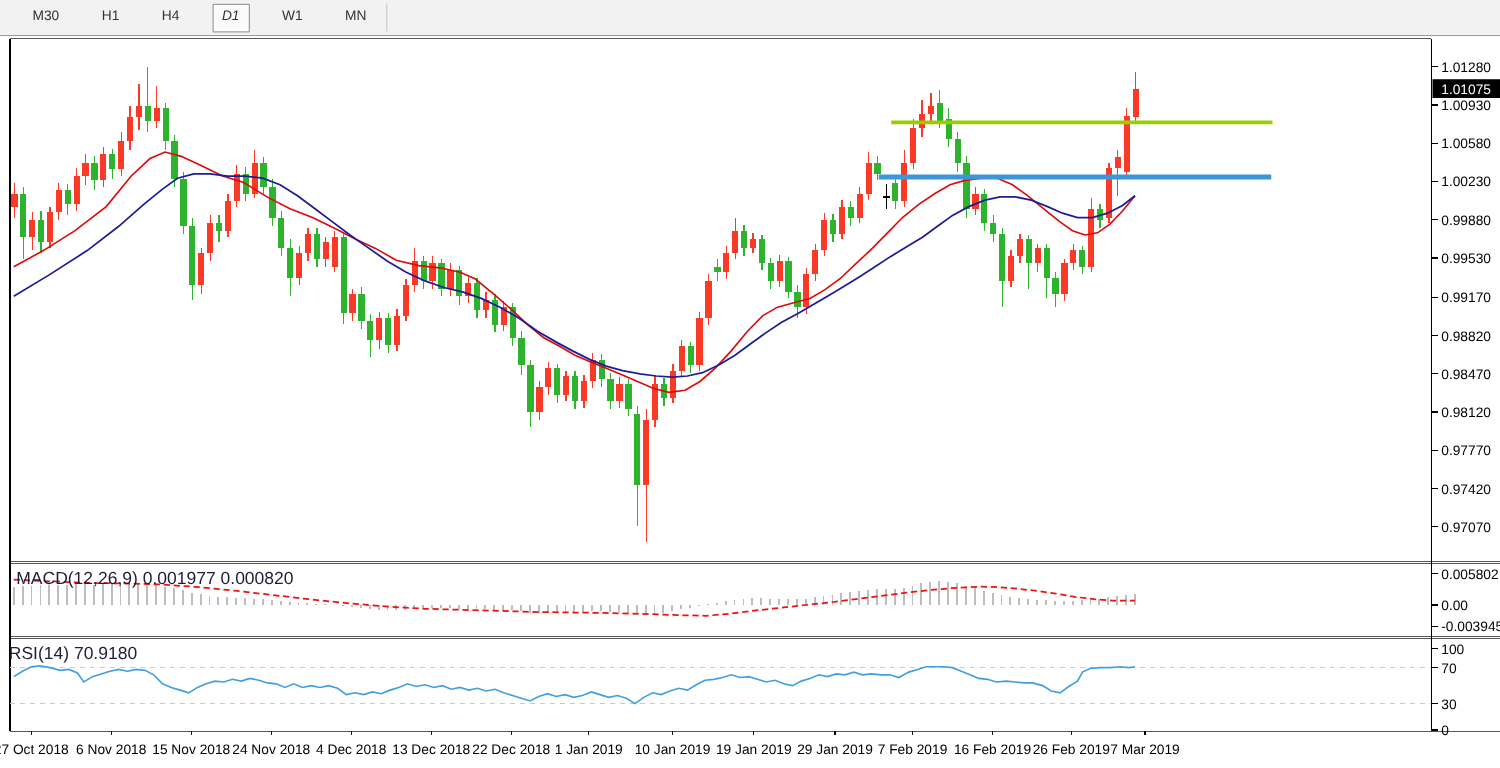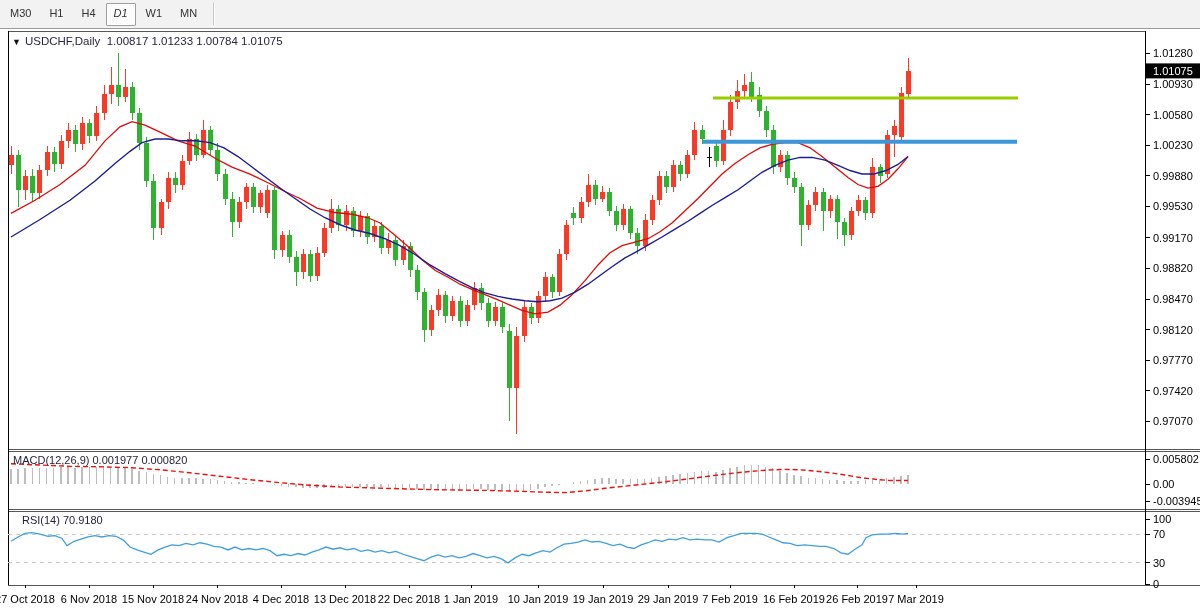--- a/index.html
+++ b/index.html
@@ -1,30 +1,30 @@
 <!DOCTYPE html>
 <html><head>
 <meta charset="utf-8">
 <style>
   html,body{margin:0;padding:0;background:#ffffff;width:1200px;height:614px;overflow:hidden;
     font-family:"Liberation Sans",sans-serif;}
   
   #toolbar{position:absolute;left:0;top:0;width:1200px;height:29px;background:#f2f2f2;
     border-bottom:1px solid #9b9b9b;box-sizing:border-box;display:flex;align-items:center;}
-  .tf-btn{height:21px;line-height:19px;padding:0 7px;margin-left:2px;font-size:11px;color:#333;
+  .tf-btn{height:21px;line-height:19px;padding:0 7px;margin-left:18px;font-size:11px;color:#333;
     border:1px solid transparent;border-radius:1px;cursor:default;}
   .tf-btn.active{background:#fbfbfb;border:1px solid #9e9e9e;box-shadow:inset 0 0 0 1px #ffffff;font-style:italic;}
   .tb-sep{width:1px;height:22px;background:#c6c6c6;margin-left:8px;border-right:1px solid #fff;}
   
   #chartwin{position:absolute;left:0;top:29px;width:1200px;height:585px;background:#fff;}
   #chart-svg{position:absolute;left:0;top:0;}
-  .overlay-label{position:absolute;font-size:11px;color:#1e1e38;white-space:pre;}
+  .overlay-label{position:absolute;font-size:14px;color:#1e1e38;white-space:pre;}
   #symbol-title{left:12px;top:6px;font-size:11.5px;color:#26263f;}
   #macd-label{left:13px;top:425px;}
-  #rsi-label{left:22px;top:485px;}
+  #rsi-label{left:7px;top:485px;}
   .arrow{font-size:9px;margin-right:4px;color:#111;}
 </style>
 </head>
 <body>
 
 <div id="toolbar">
   <span class="tf-btn">M30</span>
   <span class="tf-btn">H1</span>
   <span class="tf-btn">H4</span>
   <span class="tf-btn active">D1</span>
@@ -528,16 +528,15 @@
         <line x1="730" y1="556" x2="730" y2="559" stroke="#000" shape-rendering="crispEdges"></line>
         <text x="730" y="574" font-size="11" fill="#000" font-family="&quot;Liberation Sans&quot;,sans-serif" text-anchor="middle">7 Feb 2019</text>
         <line x1="794" y1="556" x2="794" y2="559" stroke="#000" shape-rendering="crispEdges"></line>
         <text x="794" y="574" font-size="11" fill="#000" font-family="&quot;Liberation Sans&quot;,sans-serif" text-anchor="middle">16 Feb 2019</text>
         <line x1="857" y1="556" x2="857" y2="559" stroke="#000" shape-rendering="crispEdges"></line>
         <text x="857" y="574" font-size="11" fill="#000" font-family="&quot;Liberation Sans&quot;,sans-serif" text-anchor="middle">26 Feb 2019</text>
         <line x1="916" y1="556" x2="916" y2="559" stroke="#000" shape-rendering="crispEdges"></line>
         <text x="916" y="574" font-size="11" fill="#000" font-family="&quot;Liberation Sans&quot;,sans-serif" text-anchor="middle">7 Mar 2019</text>
       </g>
     </svg>
-  <div id="symbol-title" class="overlay-label"><span class="arrow">▼</span><span>USDCHF,Daily</span>&nbsp;&nbsp;<span>1.00817 1.01233 1.00784 1.01075</span></div>
   <div id="macd-label" class="overlay-label">MACD(12,26,9) 0.001977 0.000820</div>
   <div id="rsi-label" class="overlay-label">RSI(14) 70.9180</div>
 </div>
 
 </body></html>

